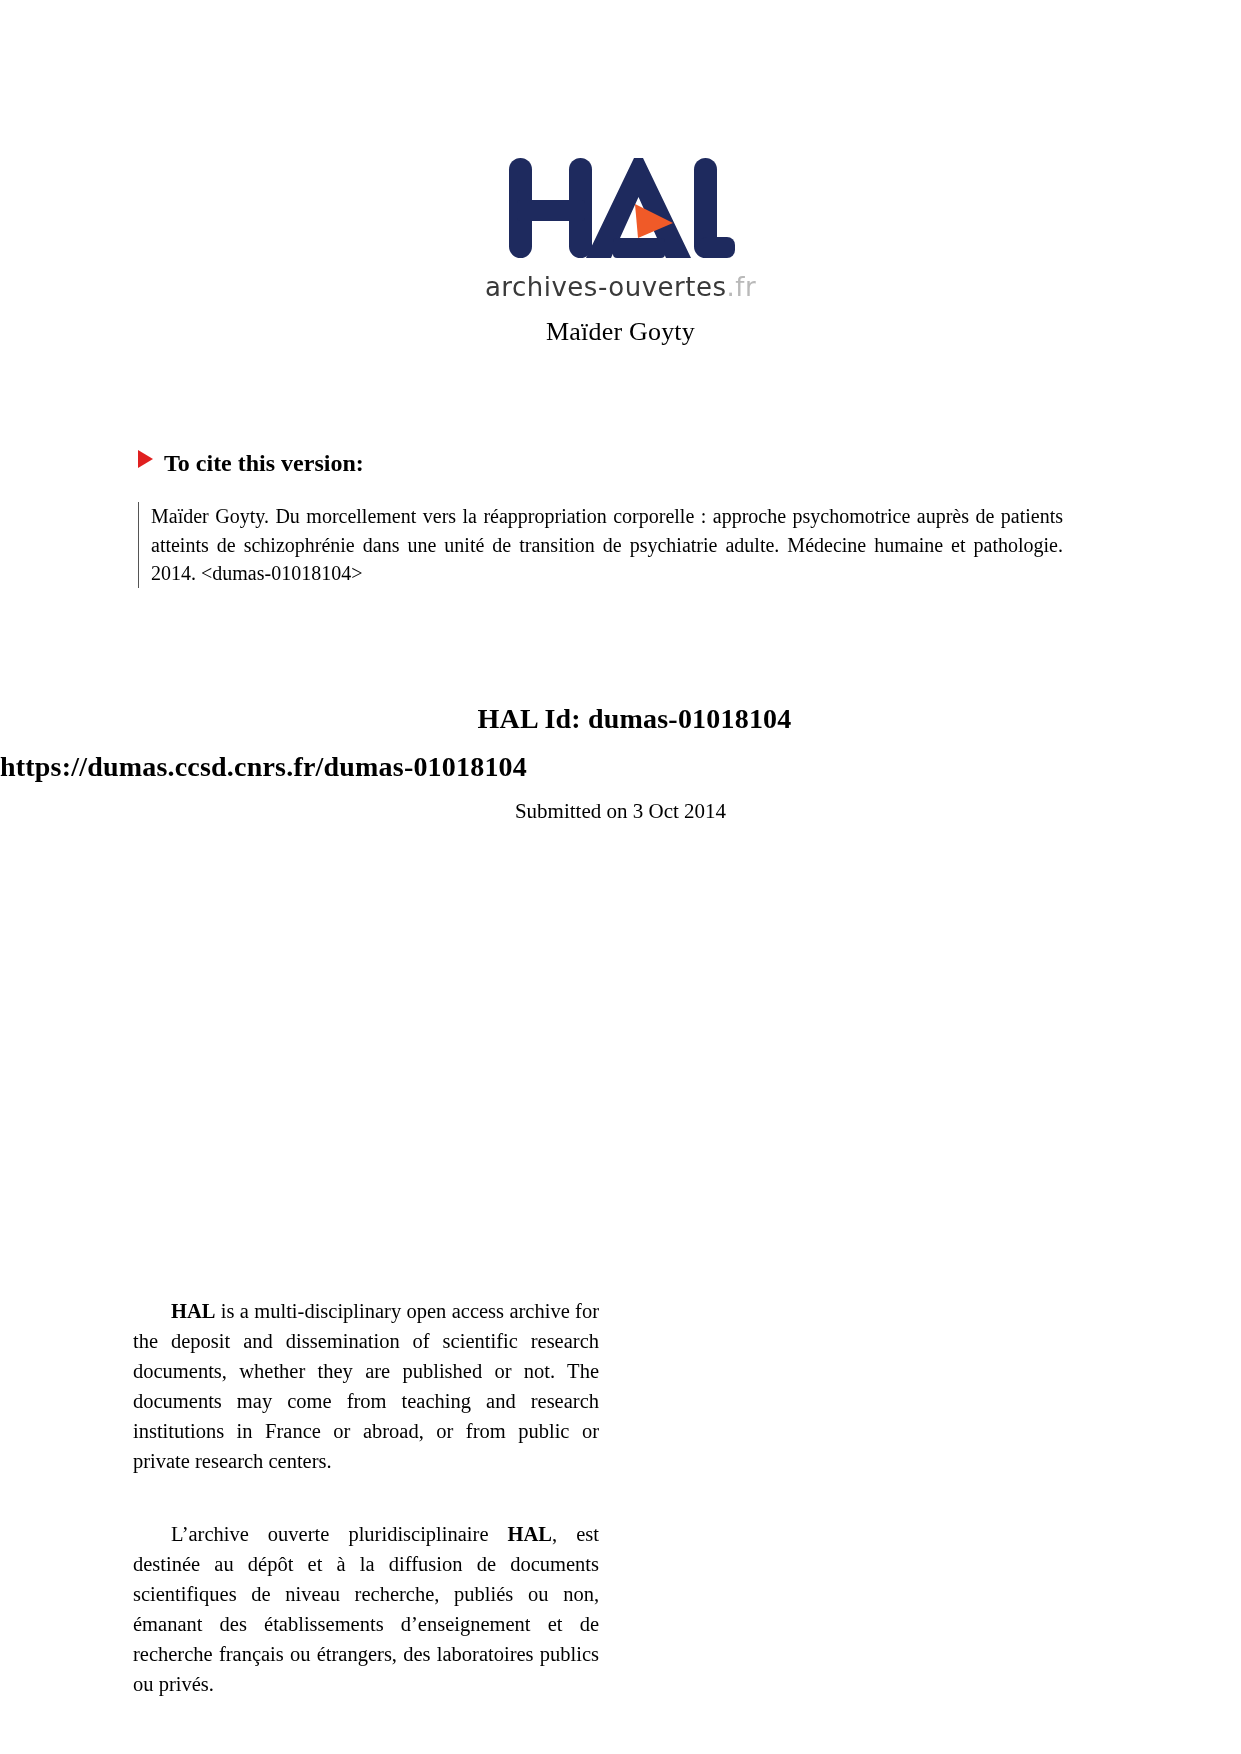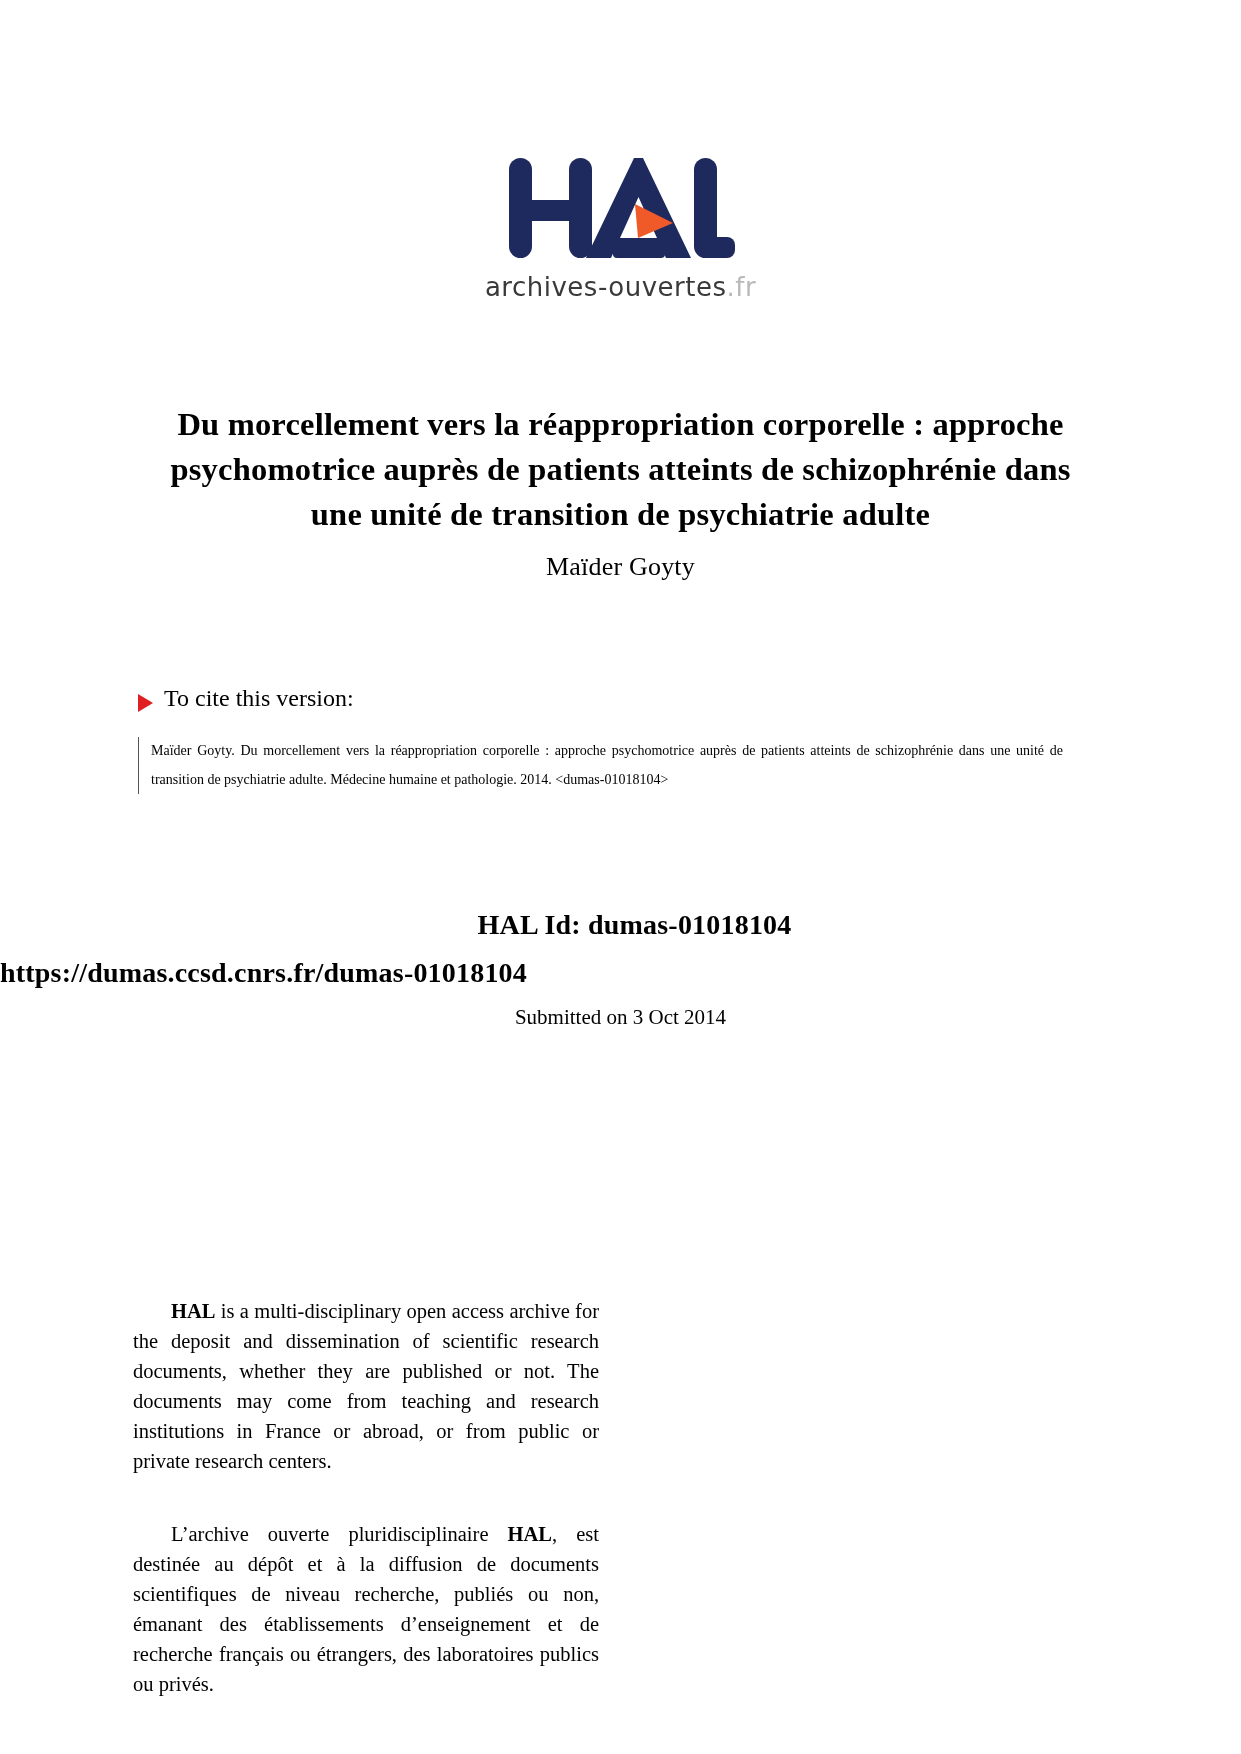--- a/index.html
+++ b/index.html
@@ -60,40 +60,40 @@
     margin-top: 15px;
     letter-spacing: 0.2px;
   }
 
   
   .cite-head {
     margin: 0;
     padding-top: 103px;
     padding-left: 138px;
     font-size: 24px;
-    font-weight: normal;
+    font-weight: bold;
     display: flex;
-    align-items: flex-end;
+    align-items: flex-start;
   }
   .cite-arrow {
     width: 0;
     height: 0;
     border-left: 15px solid #e02020;
     border-top: 9px solid transparent;
     border-bottom: 9px solid transparent;
     margin-right: 11px;
     display: inline-block;
   }
   .cite-body {
     margin-top: 25px;
     margin-left: 138px;
     width: 912px;
     border-left: 1.6px solid #555;
     padding-left: 12px;
-    font-size: 14px;
+    font-size: 20px;
     line-height: 28.5px;
     text-align: justify;
   }
 
   
   .halid {
     text-align: center;
     padding-top: 115px;
     font-size: 28px;
     font-weight: bold;
@@ -156,21 +156,20 @@
           <rect x="189" y="8" width="23" height="100" rx="11.5"></rect>
           <rect x="194" y="87" width="36" height="21" rx="8"></rect>
         </g>
 
         <polygon points="130,54 168,73 133,88" fill="#f05a28"></polygon>
       </svg>
     </div>
     <div class="logo-sub"><span>archives-ouvertes</span><span class="tld">.fr</span></div>
   </div>
 
-  <div class="title">Du morcellement vers la réappropriation corporelle : approche psychomotrice auprès de patients atteints de schizophrénie dans une unité de transition de psychiatrie adulte</div>
   <div class="author">Maïder Goyty</div>
 
   <div class="cite-head">
     <span class="cite-arrow"></span>
     <span>To cite this version:</span>
   </div>
   <div class="cite-body">Maïder Goyty. Du morcellement vers la réappropriation corporelle : approche psychomotrice auprès de patients atteints de schizophrénie dans une unité de transition de psychiatrie adulte. Médecine humaine et pathologie. 2014. &lt;dumas-01018104&gt;</div>
 
   <div class="halid">HAL Id: dumas-01018104</div>
   <div class="halurl">https://dumas.ccsd.cnrs.fr/dumas-01018104</div>

